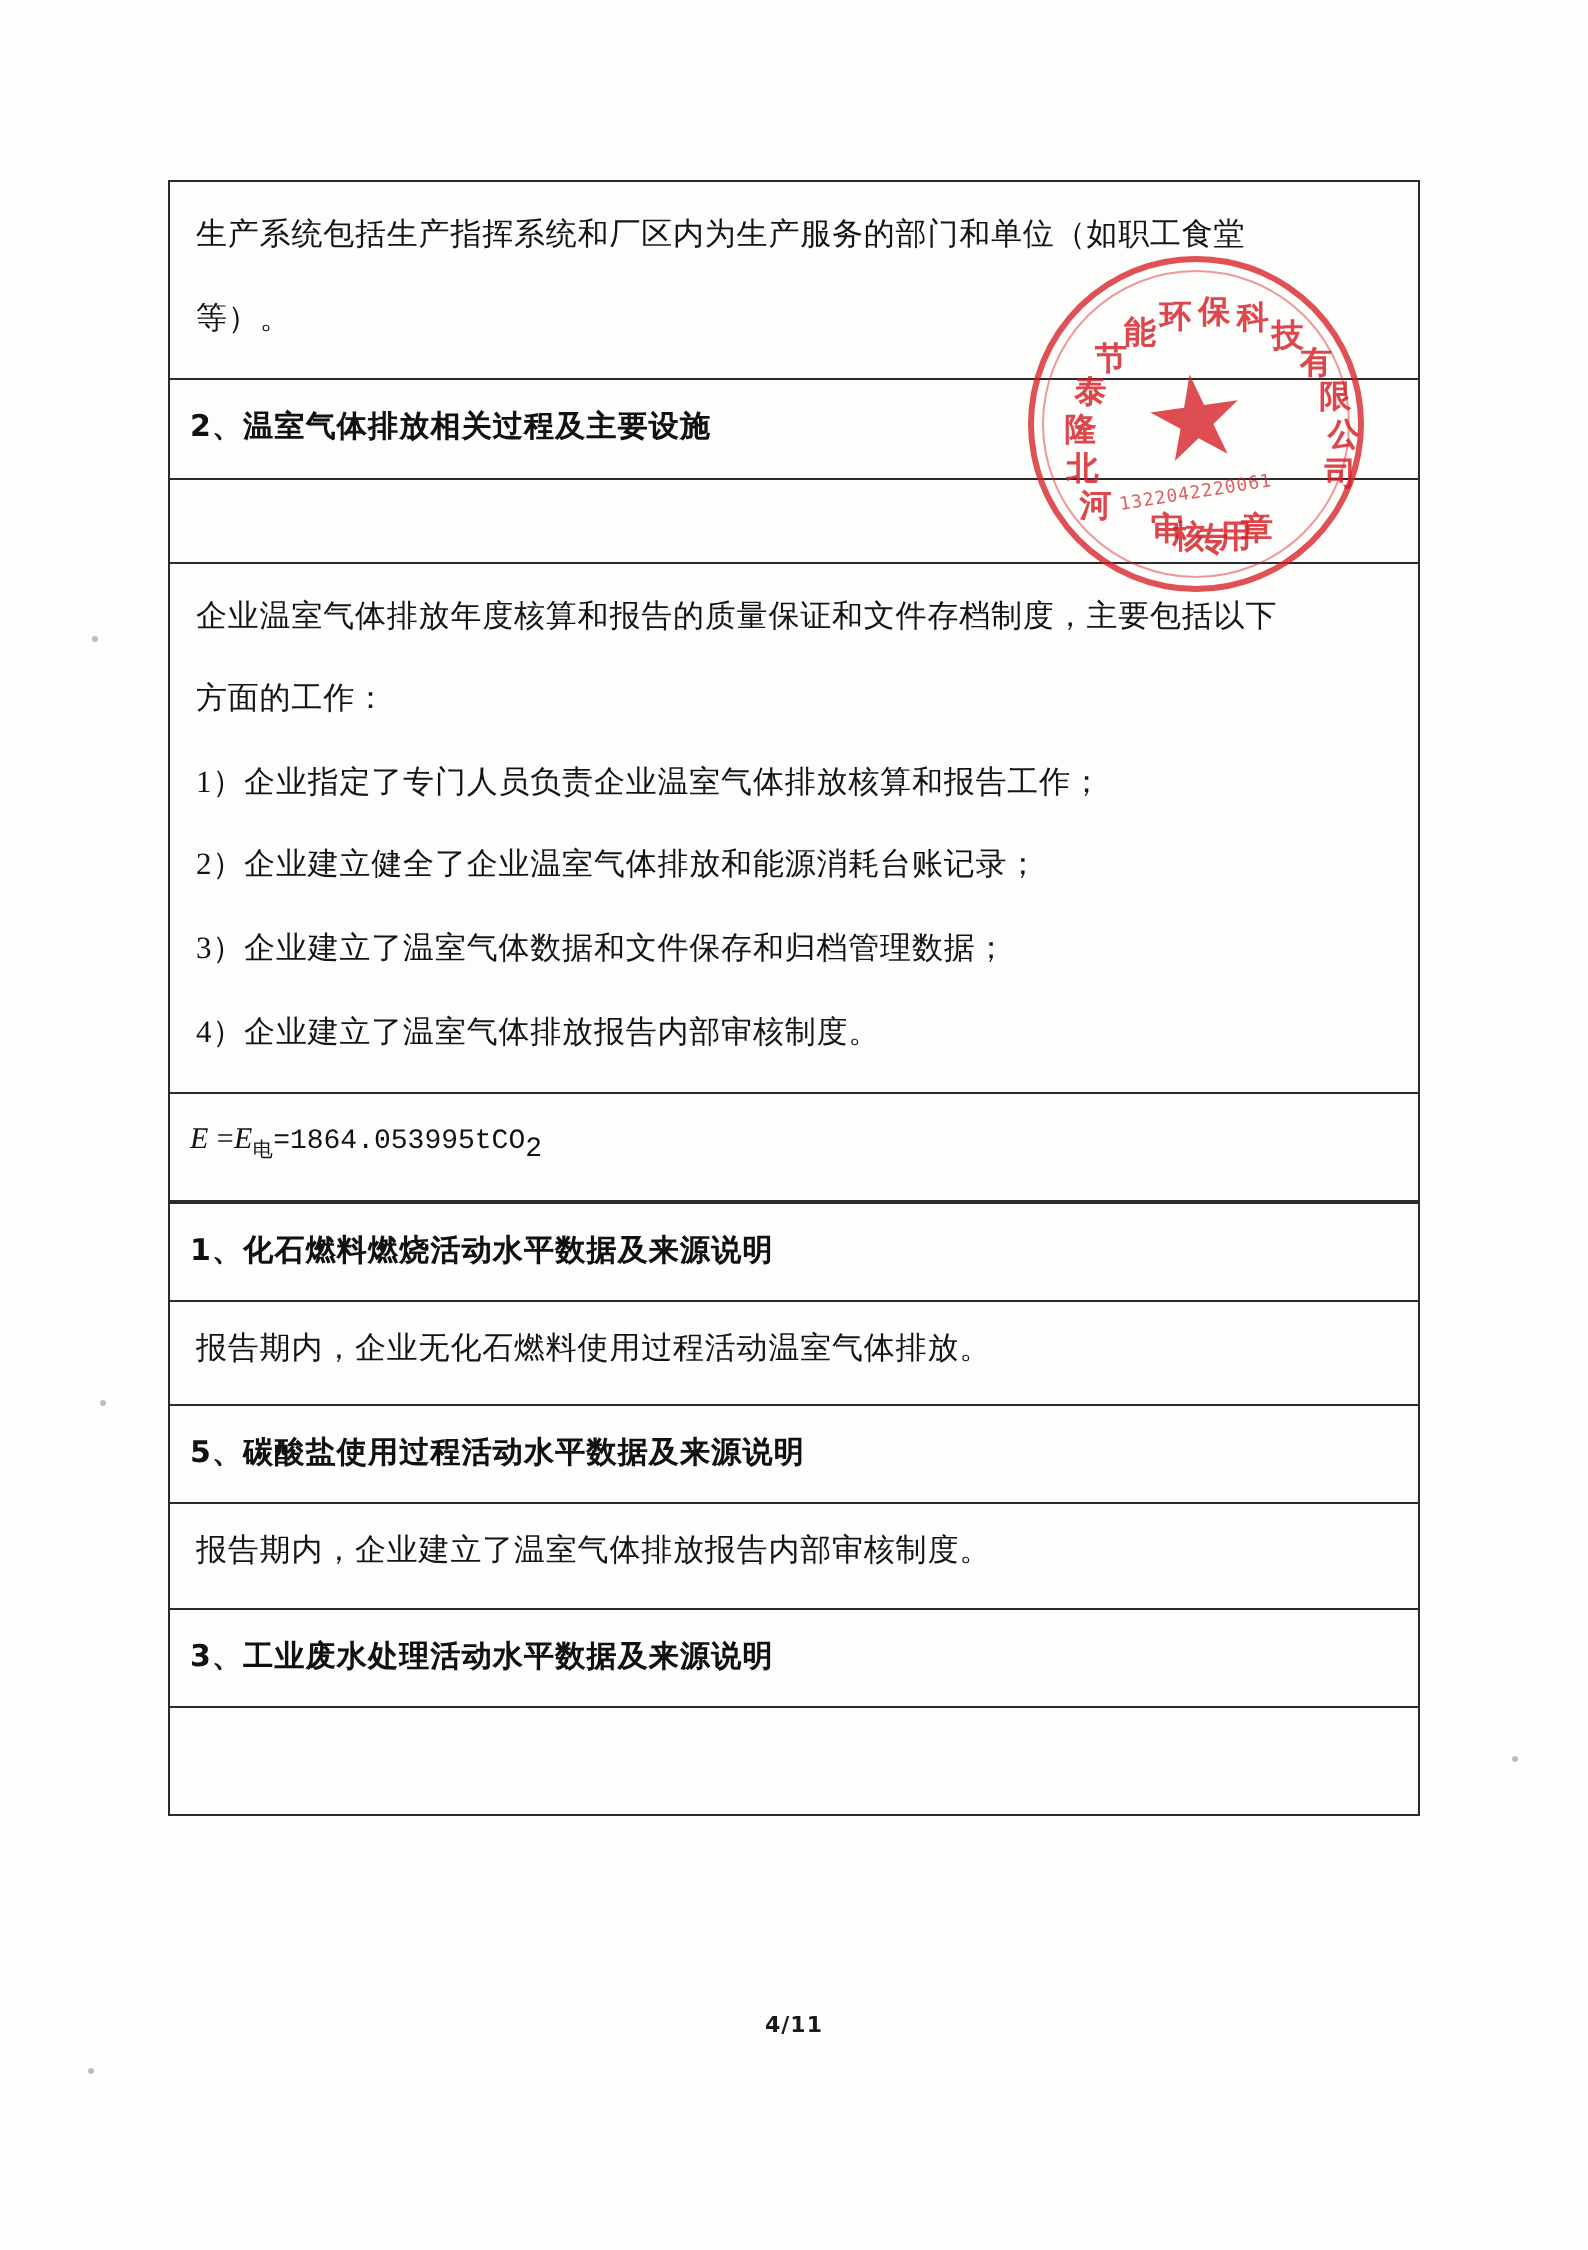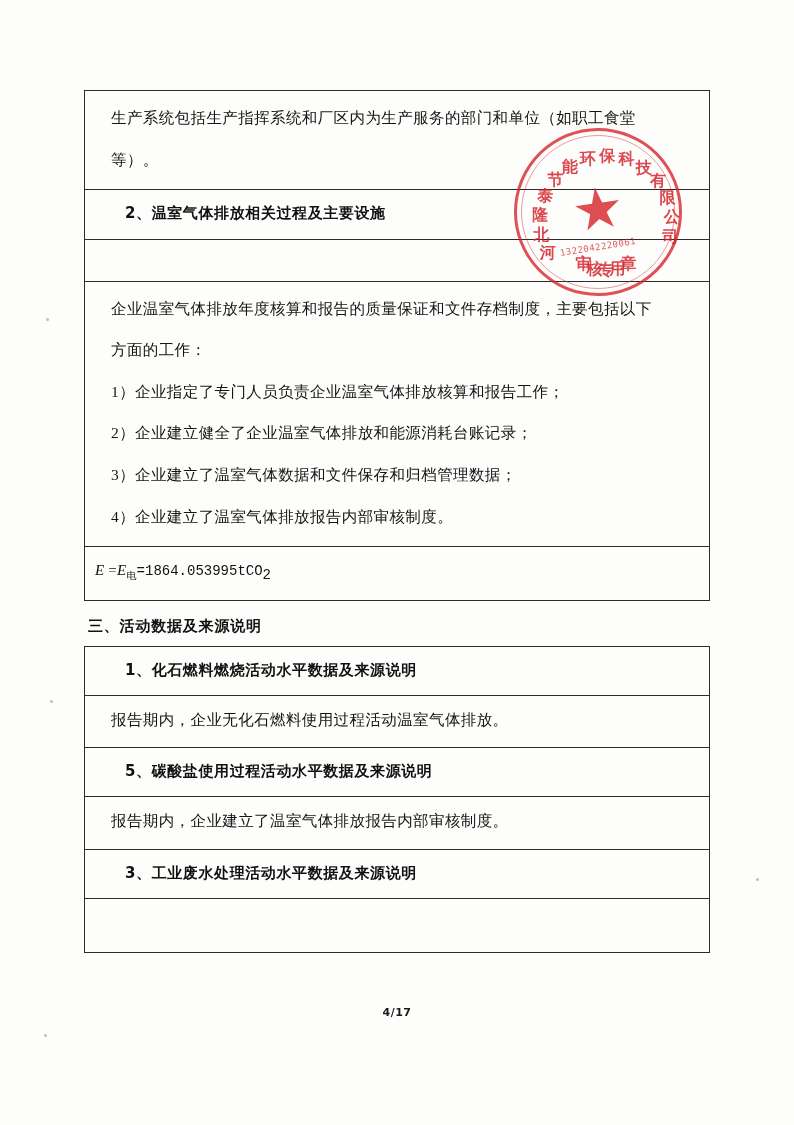--- a/index.html
+++ b/index.html
@@ -46,24 +46,23 @@
   .heading-row td {
     padding-top: 8px;
     padding-bottom: 8px;
   }
   .heading-text {
     font-family: "DejaVu Sans", sans-serif;
     font-size: 15px;
     font-weight: bold;
     letter-spacing: 0.6px;
     color: #111111;
-    margin-left: 30px;
   }
   .para {
-    margin: 0 0 2px 16px;
+    margin: 0 0 2px 3px;
   }
   .para + .para {
     margin-top: 6px;
   }
   .tall {
     line-height: 2.3;
   }
   .section-title {
     font-family: "DejaVu Sans", sans-serif;
     font-size: 15px;
@@ -220,21 +219,20 @@
           <td>
             <div class="formula">
               <span class="ital">E</span>
               <span>=</span><span class="ital">E</span><span class="sub">电</span><span class="mono">=1864.053995tCO</span><span class="sub mono">2</span>
             </div>
           </td>
         </tr>
       </tbody>
     </table>
 
-    <div class="section-title">三、活动数据及来源说明</div>
 
     <table class="doc">
       <tbody>
         <tr class="heading-row">
           <td>
             <div class="heading-text">1、化石燃料燃烧活动水平数据及来源说明</div>
           </td>
         </tr>
         <tr>
           <td>
@@ -295,15 +293,15 @@
     <div class="arc-text-bottom">
       <span class="ch" style="transform: rotate(-152deg) translate(0, -48px) rotate(152deg);">审</span>
       <span class="ch" style="transform: rotate(-166deg) translate(0, -48px) rotate(166deg);">核</span>
       <span class="ch" style="transform: rotate(180deg) translate(0, -48px) rotate(-180deg);">专</span>
       <span class="ch" style="transform: rotate(166deg) translate(0, -48px) rotate(-166deg);">用</span>
       <span class="ch" style="transform: rotate(152deg) translate(0, -48px) rotate(-152deg);">章</span>
     </div>
     <div class="code">1322042220061</div>
   </div>
 
-  <div class="page-number">4/17</div>
+  <div class="page-number">4/11</div>
 
 </div>
 
 </body></html>

